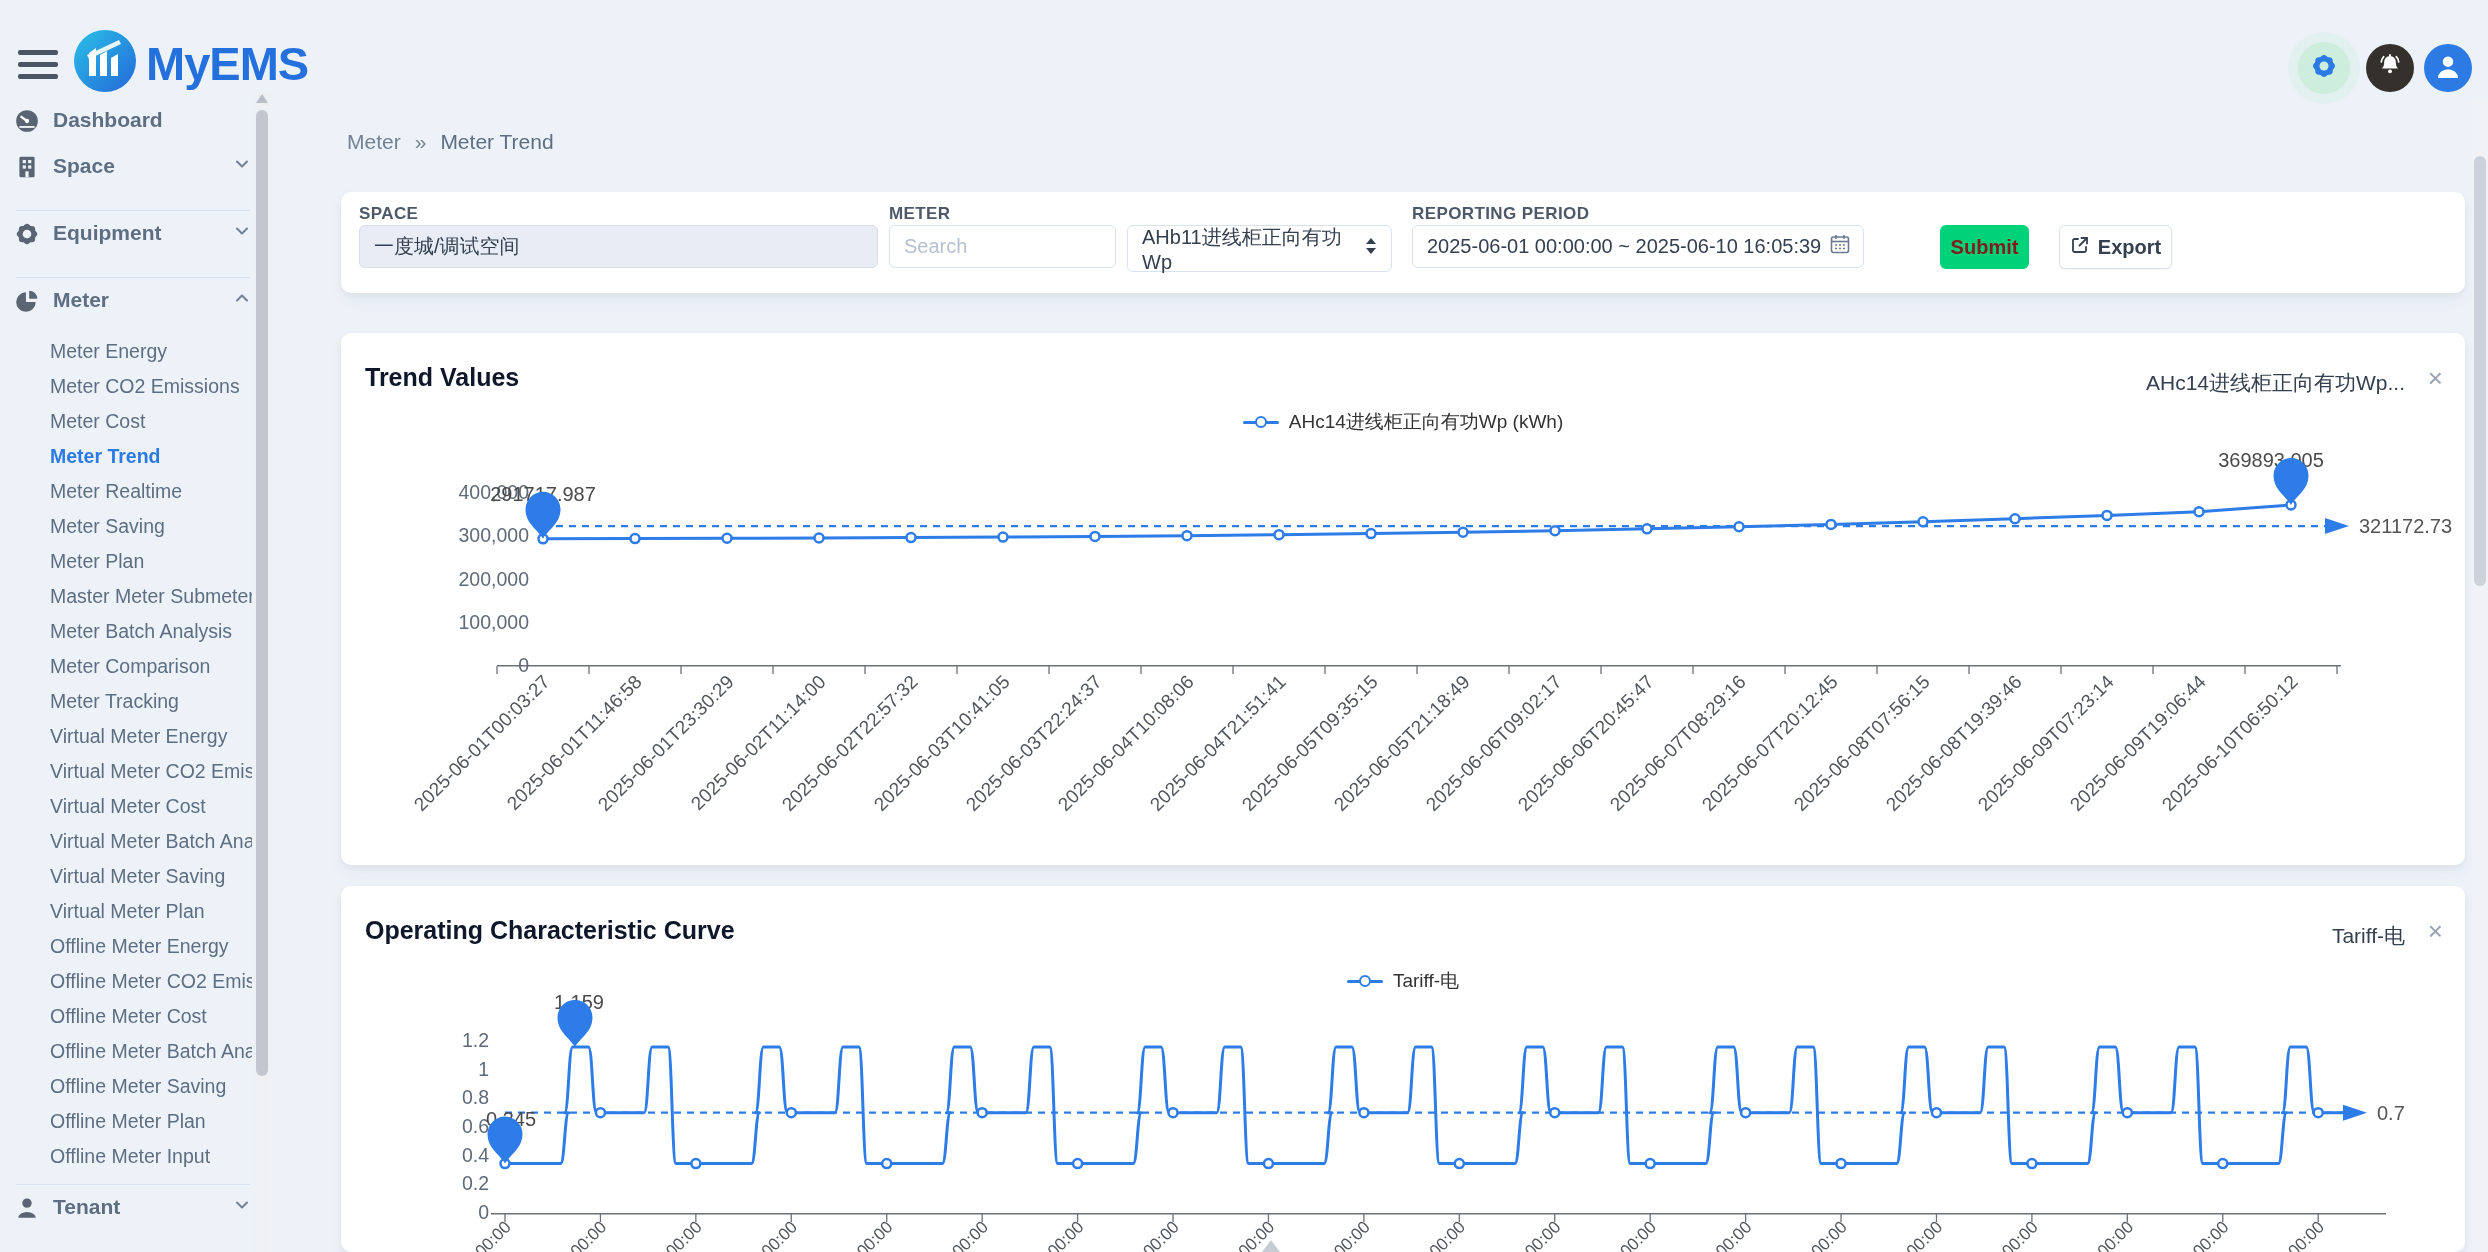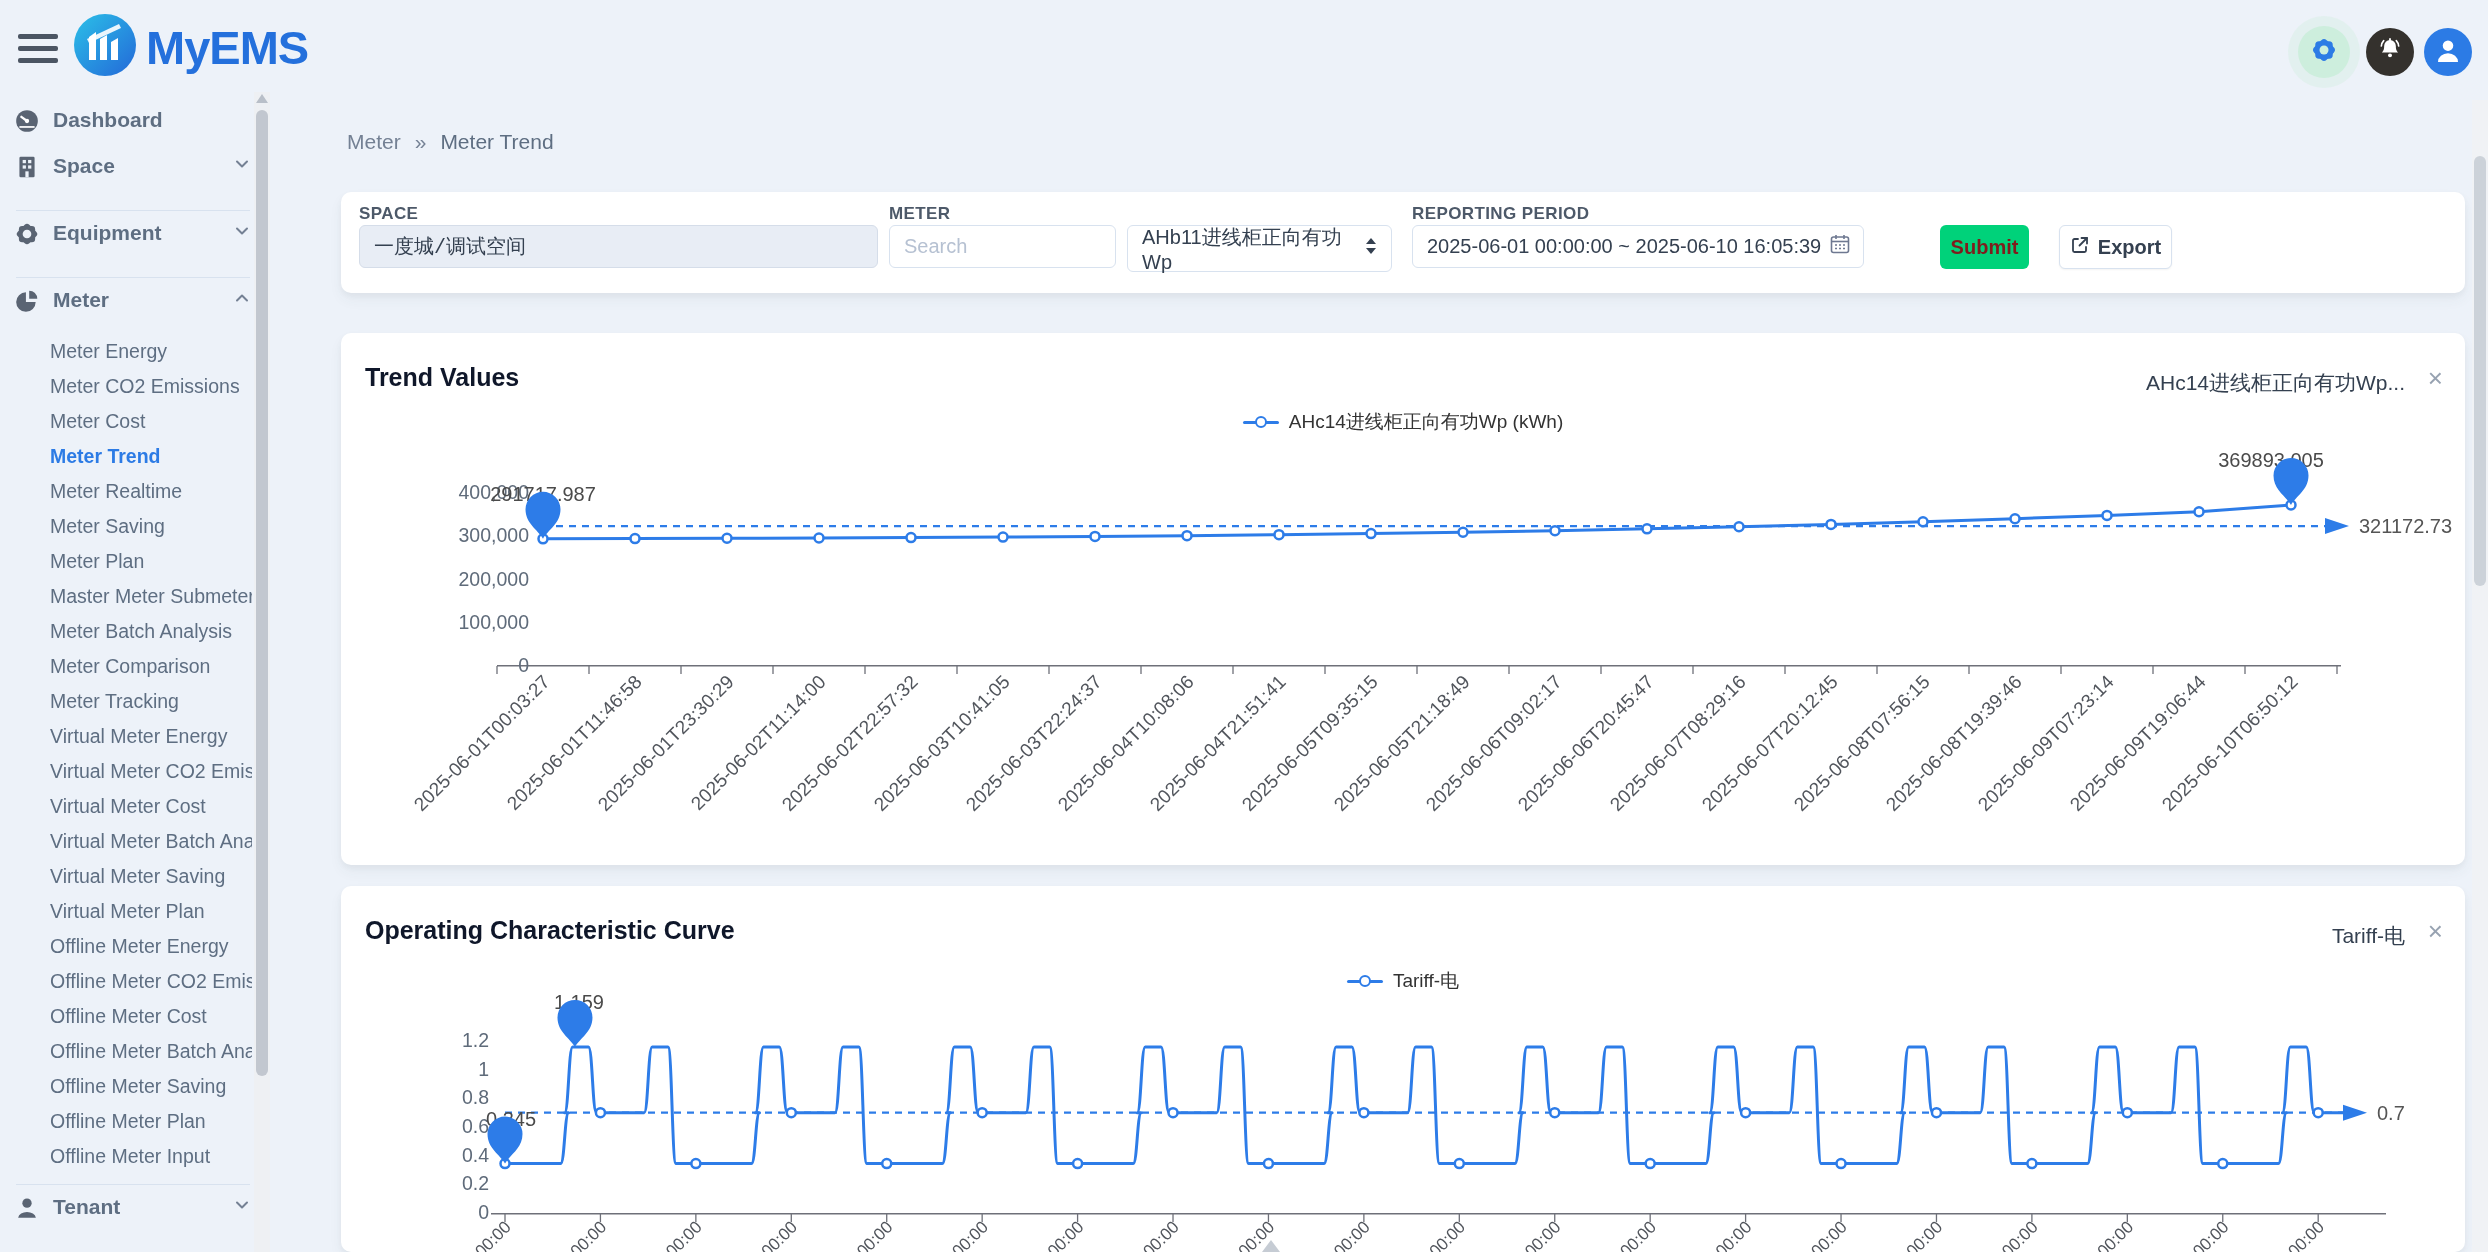--- a/index.html
+++ b/index.html
@@ -1,20 +1,20 @@
 <!DOCTYPE html>
 <html><head>
 <meta charset="utf-8">
 <style>
   * { margin:0; padding:0; box-sizing:border-box; }
   html,body { width:2488px; height:1252px; overflow:hidden; }
   body { background:#edf2f9; font-family:"Liberation Sans", sans-serif; color:#344050; position:relative; }
 
   
-  .topbar { position:absolute; left:0; top:0; width:2488px; height:100px; }
+  .topbar { position:absolute; left:0; top:16px; width:2488px; height:100px; }
   .hamburger { position:absolute; left:18px; top:34px; width:44px; height:34px; cursor:pointer; }
   .hamburger span { display:block; width:40px; height:5px; background:#4b5563; border-radius:2px; margin-bottom:7px; }
   .logo { position:absolute; left:74px; top:14px; display:flex; align-items:center; gap:10px; }
   .logo-text { font-size:47px; font-weight:800; color:#2470dc; letter-spacing:-1px; }
   .top-actions { position:absolute; right:16px; top:26px; display:flex; align-items:center; gap:10px; }
   .icon-circle { border-radius:50%; display:flex; align-items:center; justify-content:center; cursor:pointer; }
   .gear-wrap { width:52px; height:52px; background:#cdeedd; box-shadow:0 0 0 10px rgba(205,238,221,.35); margin-right:6px; }
   .bell-wrap { width:48px; height:48px; background:#34312d; }
   .user-wrap { width:48px; height:48px; background:#2c7be5; }
 
@@ -251,21 +251,21 @@
 <main class="content">
 
   <nav class="breadcrumb">
     <span>Meter</span>
     <span>»</span>
     <span class="current">Meter Trend</span>
   </nav>
 
   <section class="card filter-card">
     <label class="f-label" style="left:18px">SPACE</label>
-    <input class="f-input filled" style="left: 18px; width: 519px; font-family: Liberation Mono, monospace;" readonly="" value="一度城/调试空间">
+    <input class="f-input filled" style="left: 18px; width: 519px;" readonly="" value="一度城/调试空间">
     <label class="f-label" style="left:548px">METER</label>
     <input class="f-input" style="left: 548px; width: 227px;" placeholder="Search">
     <div class="f-select" style="left:786px; width:265px">
       <span>AHb11进线柜正向有功Wp</span>
       <span>
         <svg width="16" height="20" viewBox="0 0 16 20" fill="#344050">
           <path d="M8 2 L13 8 H3 Z"></path>
             <path d="M8 18 L3 12 H13 Z"></path>
         </svg>
       </span>

